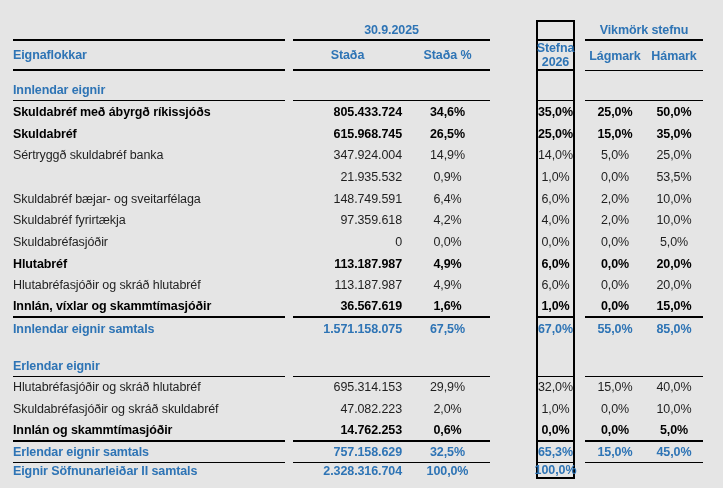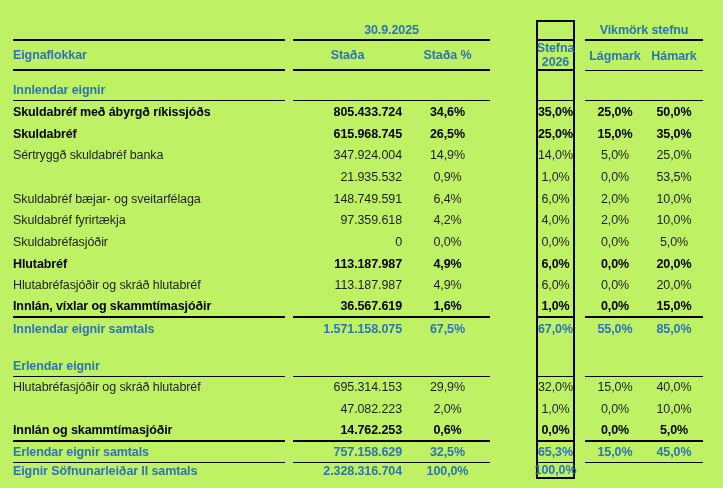--- a/index.html
+++ b/index.html
@@ -1,19 +1,19 @@
 <!DOCTYPE html>
 <html><head>
 <meta charset="utf-8">
 <style>
   html,body{margin:0;padding:0;background:#fff;}
   .sheet{
     position:relative;
     width:723px;height:488px;
-    background:#bef264;
+    background:#e5e5e5;
     font-family:"Liberation Sans","DejaVu Sans",sans-serif;
     font-size:12.5px;
     color:#1f1f1f;
     letter-spacing:-0.1px;
     box-sizing:border-box;
     padding-top:20px;
     overflow:hidden;
   }
   .row{
     display:grid;
@@ -177,20 +177,21 @@
       </div>
       <div class="row rh22">
         <div class="cell cl ">Hlutabréfasjóðir og skráð hlutabréf</div>
         <div class="cell cs ">695.314.153</div>
         <div class="cell cp ">29,9%</div>
         <div class="cell cx ">32,0%</div>
         <div class="cell cg ">15,0%</div>
         <div class="cell ch ">40,0%</div>
       </div>
       <div class="row rh22">
+        <div class="cell cl ">Skuldabréfasjóðir og skráð skuldabréf</div>
         <div class="cell cs ">47.082.223</div>
         <div class="cell cp ">2,0%</div>
         <div class="cell cx ">1,0%</div>
         <div class="cell cg ">0,0%</div>
         <div class="cell ch ">10,0%</div>
       </div>
       <div class="row rh22">
         <div class="cell cl bold blk bb2">Innlán og skammtímasjóðir</div>
         <div class="cell cs bold blk bb2">14.762.253</div>
         <div class="cell cp bold blk bb2">0,6%</div>

